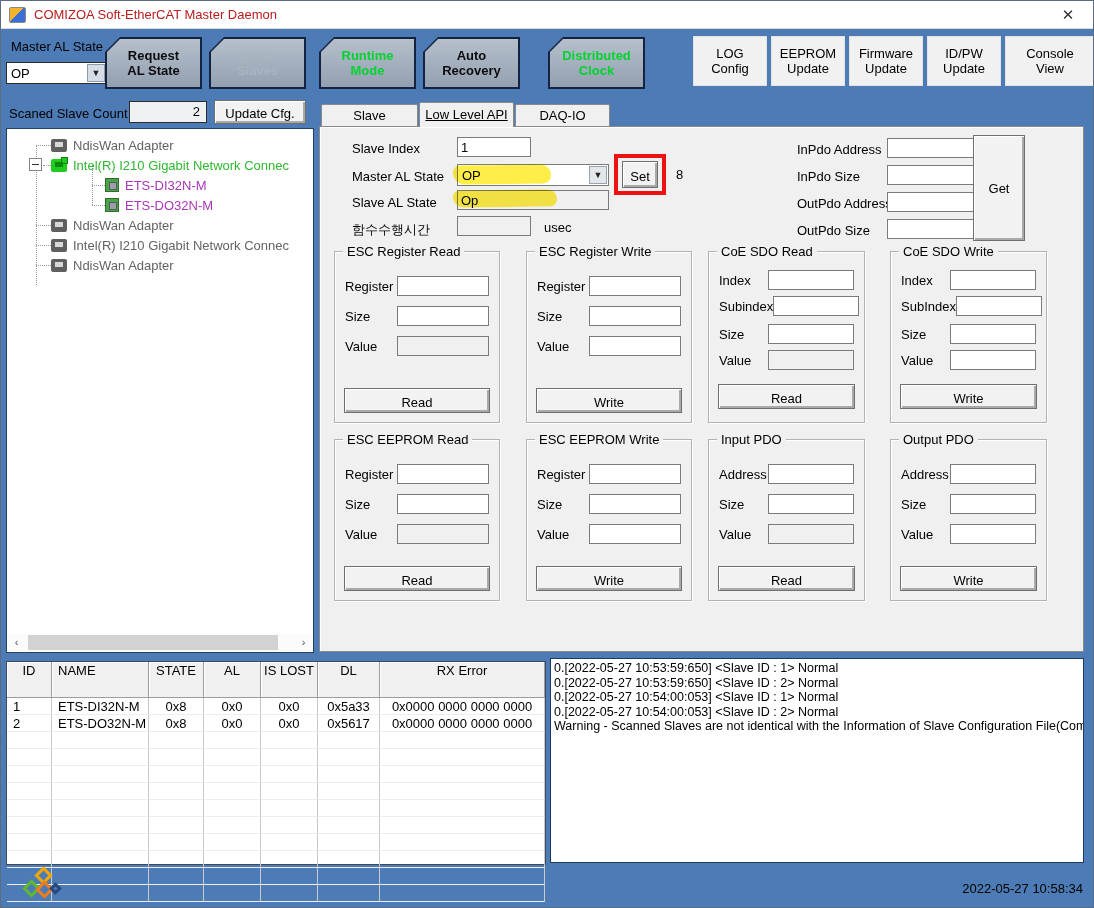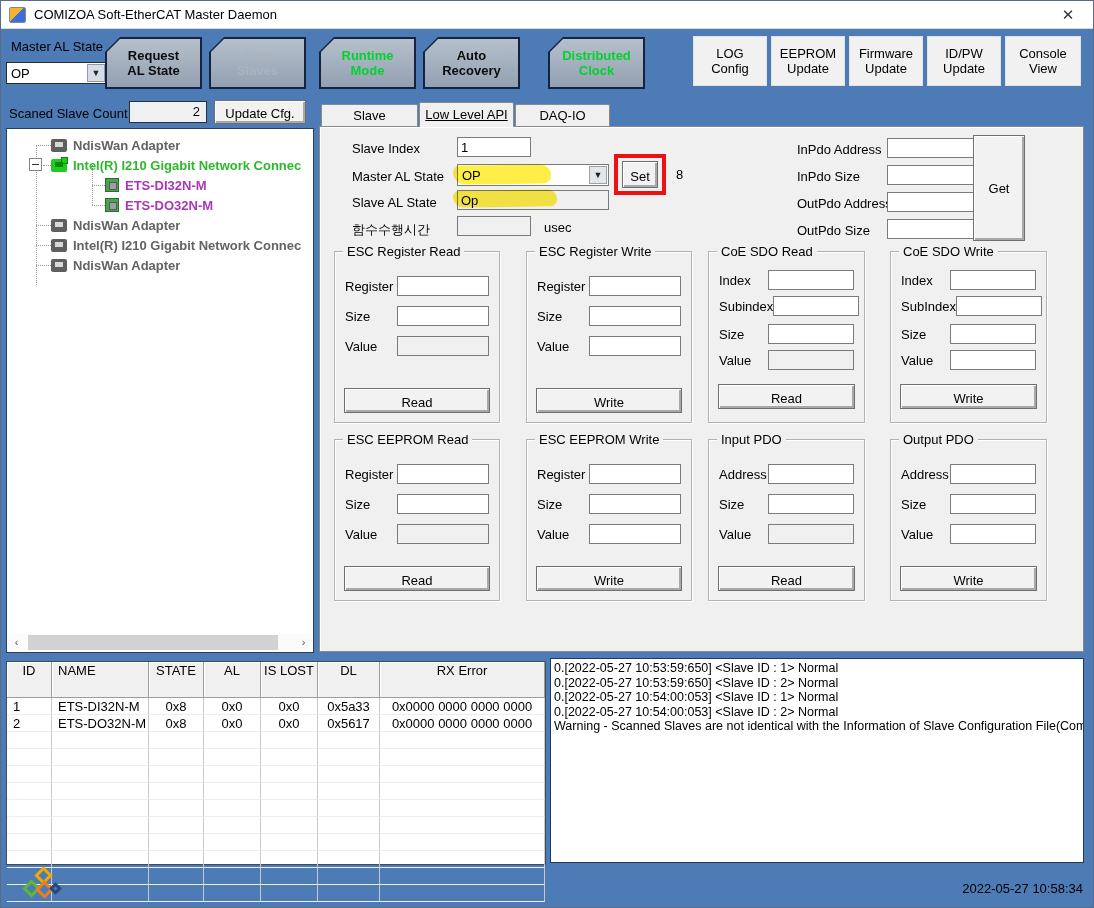--- a/index.html
+++ b/index.html
@@ -7,41 +7,41 @@
     --green:#00d42c; --disabled:#aab3bf; --tree-gray:#636363; --tree-green:#2db82d;
     --tree-purple:#a937b7; --highlight:#ffe800; --annotation-red:#ee1111;
   }
   *{margin:0;padding:0;box-sizing:border-box;font-family:"Liberation Sans",sans-serif;}
   html,body{width:1094px;height:908px;}
   body{position:relative;background:var(--window-bg);overflow:hidden;border:1px solid #5a6b84;}
 
   
   .titlebar{position:absolute;left:0;top:0;width:100%;height:28px;background:#ffffff;border-bottom:1px solid #d9d9d9;display:flex;align-items:center;}
   .app-icon{width:17px;height:16px;margin-left:8px;background:linear-gradient(135deg,#f7b32b 0 45%,#3a6fd8 45% 100%);border:1px solid #888;border-radius:2px;}
-  .title-text{margin-left:8px;font-size:13px;color:#000000;text-align:center;}
+  .title-text{margin-left:8px;font-size:13px;color:#b91c1c;text-align:center;}
   .close-x{position:absolute;right:14px;top:3px;font-size:15px;color:#333;width:22px;height:22px;text-align:center;line-height:22px;cursor:default;}
 
   
   .tlabel-top{position:absolute;font-size:13px;color:#000;}
   .combo{position:absolute;height:22px;background:#fff;border:1px solid #2b2b2b;display:flex;align-items:center;font-size:13px;}
   .combo .ctext{flex:1;padding-left:4px;}
   .combo .cbtn{width:18px;height:18px;margin:1px;background:#d6dde6;border:1px solid #8e9aa8;font-size:9px;line-height:16px;text-align:center;color:#222;}
   .skbtn{position:absolute;width:97px;height:52px;background:var(--skin-border);clip-path:polygon(15px 0,100% 0,100% 100%,0 100%,0 15px);}
   .skbtn .inner{position:absolute;inset:2px;background:linear-gradient(#b6c0cc,#93a0b1);clip-path:polygon(13px 0,100% 0,100% 100%,0 100%,0 13px);display:flex;flex-direction:column;align-items:center;justify-content:center;font-size:13px;font-weight:bold;color:#0c0c0c;}
   .skbtn .serr{position:absolute;right:4px;top:7px;bottom:7px;width:5px;background:repeating-linear-gradient(180deg,#46566f 0 2px,transparent 2px 5px);}
   .skbtn.green .inner{color:var(--green);}
   .skbtn.disabled .inner{color:var(--disabled);}
   .flatbtn{position:absolute;width:74px;height:50px;background:#f1f1f1;border:1px solid #e3e3e3;display:flex;flex-direction:column;align-items:center;justify-content:center;font-size:13px;color:#000;}
 
   
   .count-box{position:absolute;background:#eef0f2;border:1px solid #2e2e2e;font-size:13px;text-align:right;padding:2px 6px 0 0;}
   .btn{background:#f2f2f2;border:1px solid #6f6f6f;box-shadow:inset 1px 1px 0 #ffffff,inset -2px -2px 0 #a9a9a9;font-size:13px;color:#000;text-align:center;}
   .updatecfg{position:absolute;padding-top:2px;}
   .treepanel{position:absolute;background:#fff;border:1px solid #24405f;}
-  .titem{position:relative;height:20px;display:flex;align-items:center;font-size:13px;font-weight:bold;white-space:nowrap;}
+  .titem{position:relative;height:20px;display:flex;align-items:center;font-size:13px;font-weight:normal;white-space:nowrap;}
   .vline{position:absolute;border-left:1px dotted #9a9a9a;width:0;}
   .stub{display:inline-block;border-top:1px dotted #9a9a9a;height:0;}
   .minusbox{position:absolute;width:13px;height:13px;background:#fff;border:1px solid #848484;left:22px;top:3px;}
   .minusbox::after{content:"";position:absolute;left:2px;right:2px;top:5px;border-top:1px solid #333;}
   .icon-adapter{display:inline-block;width:16px;height:13px;background:#5f5f5f;border-radius:2px;position:relative;flex:none;}
   .icon-adapter::after{content:"";position:absolute;left:4px;top:3px;width:8px;height:5px;background:#d8d8d8;}
   .icon-adapter.on{background:#1ecb1e;}
   .icon-adapter.on::before{content:"";position:absolute;right:-1px;top:-2px;width:5px;height:5px;background:#1ecb1e;border:1px solid #0c7c0c;}
   .icon-adapter.on::after{background:#0a8a0a;}
   .icon-chip{display:inline-block;width:14px;height:14px;background:#49a349;border:1px solid #2e6b2e;position:relative;flex:none;}
@@ -153,21 +153,21 @@
     <span>Update</span>
   </div>
 <div class="flatbtn" style="left:848px;top:35px;">
     <span>Firmware</span>
     <span>Update</span>
   </div>
 <div class="flatbtn" style="left:926px;top:35px;">
     <span>ID/PW</span>
     <span>Update</span>
   </div>
-<div class="flatbtn" style="left:1004px;top:35px;width:76px;">
+<div class="flatbtn" style="left:1004px;top:35px;width:90px;">
     <span>Console</span>
     <span>View</span>
   </div>
 
 <div class="tlabel-top" style="left:8px;top:105px;">Scaned Slave Count</div>
 <div class="count-box" style="left:128px;top:100px;width:78px;height:22px;">2</div>
 <button class="btn updatecfg" style="left:213px;top:99px;width:92px;height:24px;">Update Cfg.</button>
 
 <div class="treepanel" style="left:5px;top:127px;width:308px;height:525px;">
   <div style="padding-top:6px;overflow:hidden;">

